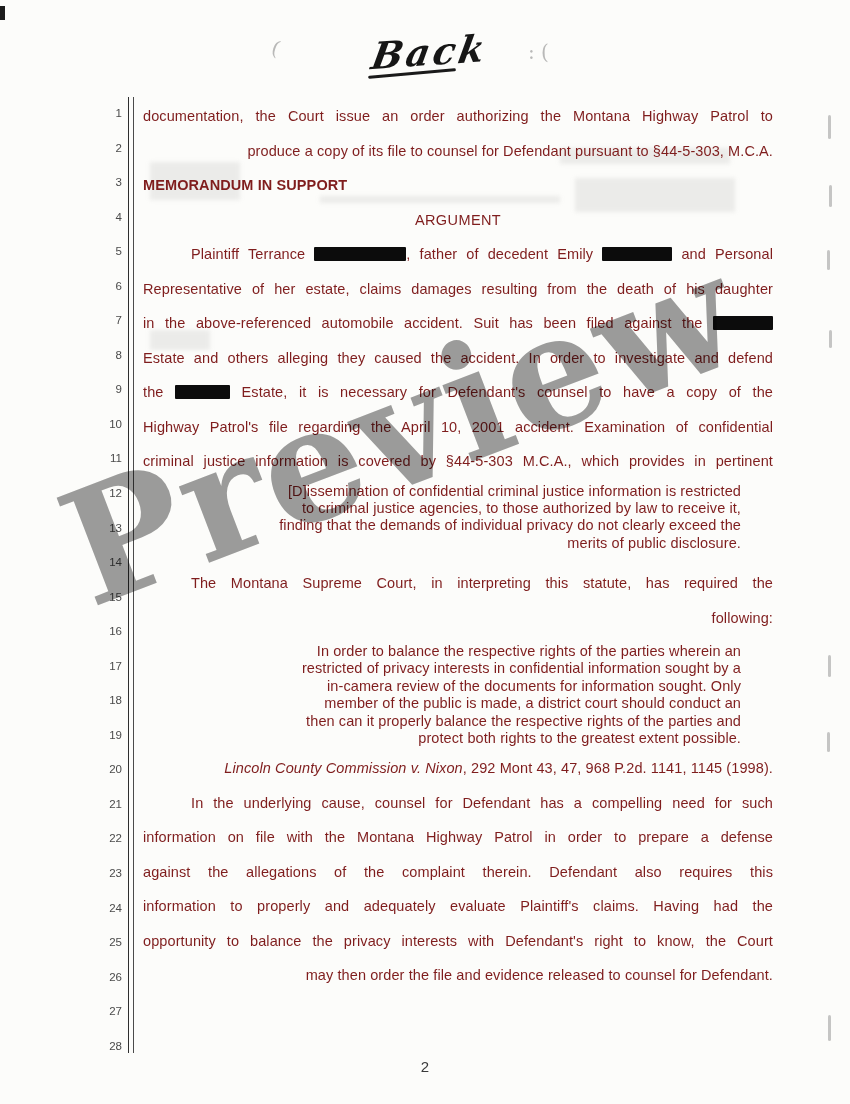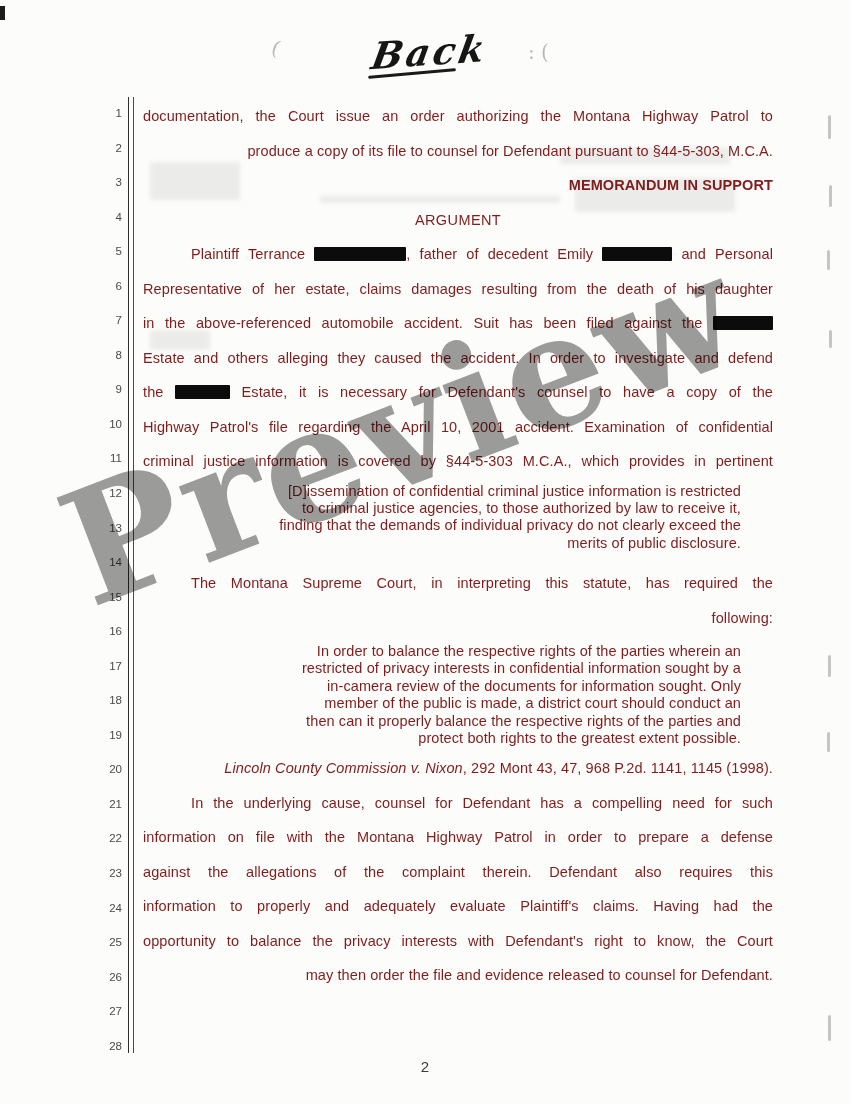--- a/index.html
+++ b/index.html
@@ -43,21 +43,21 @@
   .block{margin:0;}
   .block:nth-child(5){margin-top:4px;}   
   .block:nth-child(6){margin-top:14px;}  
   .block:nth-child(7){margin-top:8px;}   
   .block:nth-child(8){margin-top:4px;}   
   .para .line, .heading .line, .subheading .line, .citation .line{
     line-height:34.5px;height:34.5px;
   }
   .quote{padding-left:47px;padding-right:32px;}
   .quote .line{line-height:17.4px;height:17.4px;}
-  .heading .line{text-align:right;font-weight:bold;}
+  .heading .line{text-align:left;font-weight:bold;}
   .subheading .line{text-align:center;letter-spacing:.4px;}
   .a-j{text-align:justify;text-align-last:justify;}
   .a-l{text-align:right;}
   .indent{text-indent:48px;}
   .it{font-style:italic;}
   .redact{
     display:inline-block;height:14px;background:#0c0c0c;
     vertical-align:-2px;border-radius:1px;
   }
 

